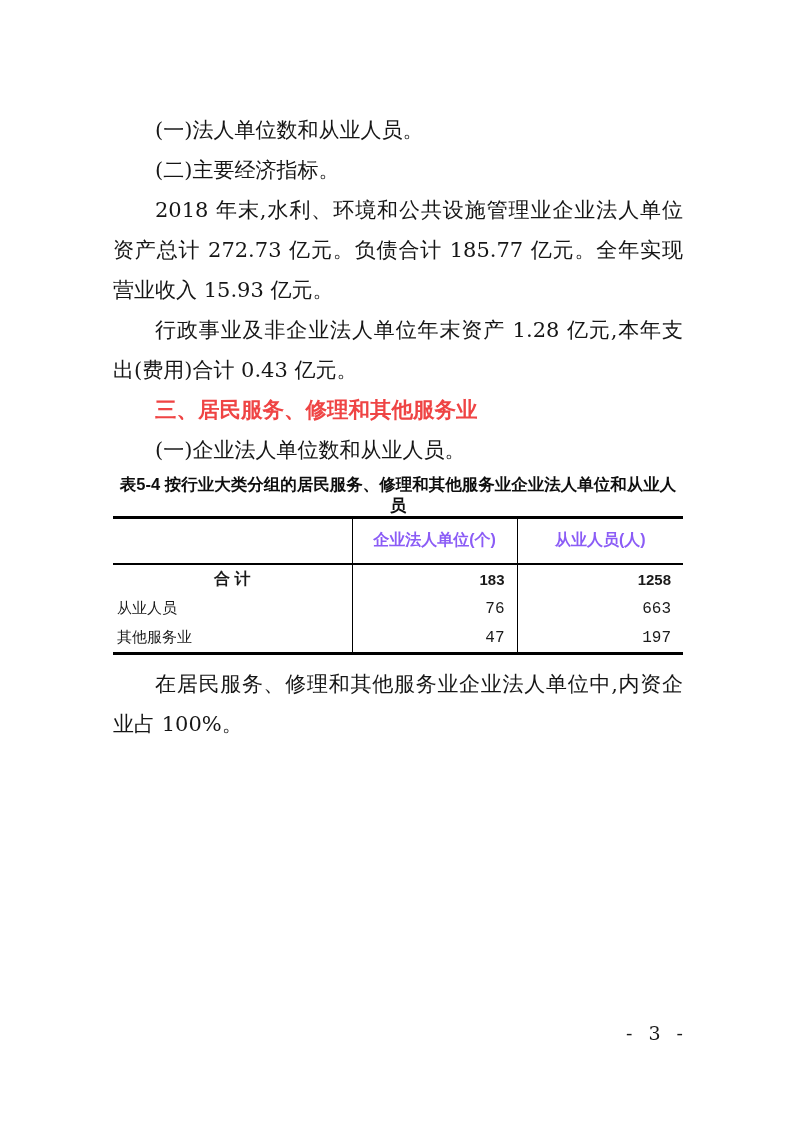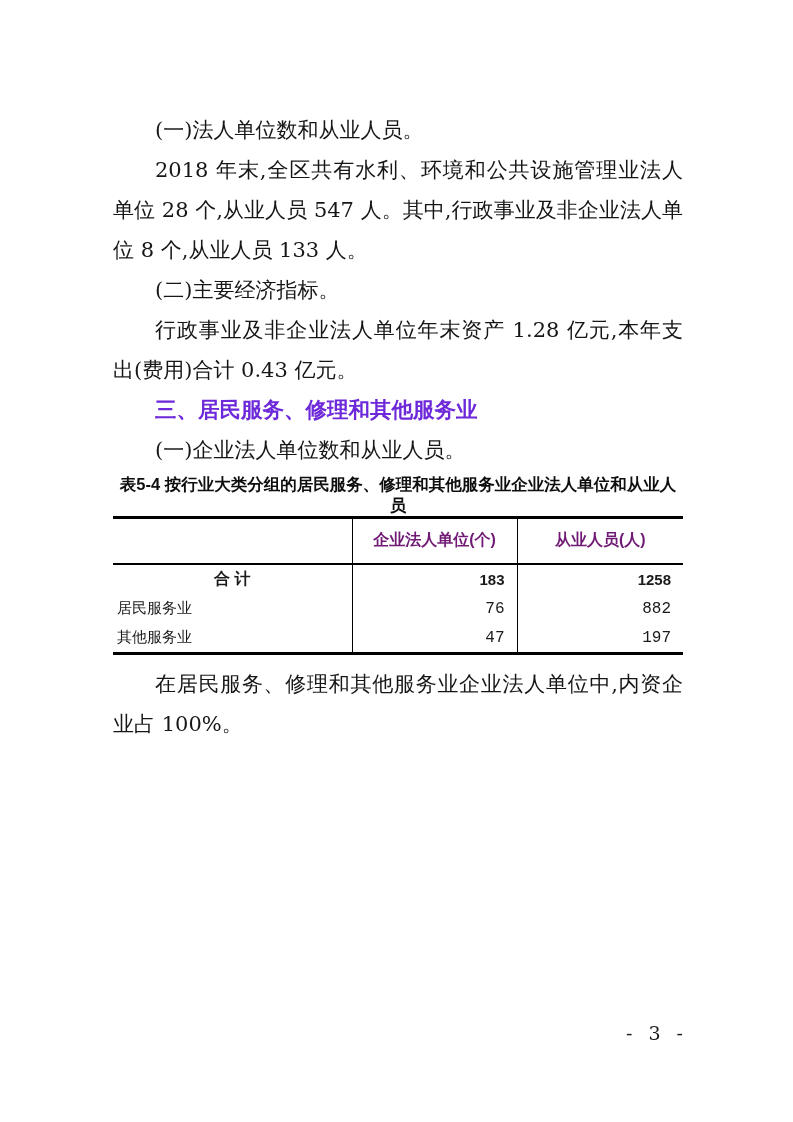--- a/index.html
+++ b/index.html
@@ -28,21 +28,21 @@
     text-justify: inter-ideograph;
     text-indent: 42px;
     color: #161616;
   }
   p.section-heading {
     font-family: "Liberation Sans", "DejaVu Sans", sans-serif;
     font-weight: bold;
     font-size: 21.5px;
     line-height: 40px;
     text-indent: 42px;
-    color: #6d28d9;
+    color: #ef4444;
   }
   .table-caption {
     font-family: "Liberation Sans", "DejaVu Sans", sans-serif;
     font-weight: bold;
     font-size: 16.5px;
     line-height: 21px;
     text-align: center;
     color: #0e0e0e;
     margin-top: 4px;
   }
@@ -58,21 +58,21 @@
   table.stat-table col.c2 { width: 165px; }
   table.stat-table col.c3 { width: 166px; }
   table.stat-table th {
     font-family: "Liberation Sans", "DejaVu Sans", sans-serif;
     font-weight: bold;
     font-size: 16px;
     height: 46px;
     border-bottom: 2px solid #000;
     text-align: center;
     vertical-align: middle;
-    color: #701a75;
+    color: #8b5cf6;
   }
   table.stat-table td {
     height: 30px;
     vertical-align: middle;
     font-size: 15px;
     color: #1a1a1a;
   }
   table.stat-table .vline { border-left: 1.5px solid #000; }
   table.stat-table td.row-label {
     text-align: left;
@@ -110,24 +110,24 @@
   }
 </style>
 </head>
 <body>
 
 <div class="page">
   <div class="content">
 
     <p class="body">(一)法人单位数和从业人员。</p>
 
-    <p class="body">2018 年末,全区共有水利、环境和公共设施管理业法人单位 28 个,从业人员 547 人。其中,行政事业及非企业法人单位 8 个,从业人员 133 人。</p>
 
     <p class="body">(二)主要经济指标。</p>
 
+    <p class="body">2018 年末,水利、环境和公共设施管理业企业法人单位资产总计 272.73 亿元。负债合计 185.77 亿元。全年实现营业收入 15.93 亿元。</p>
 
     <p class="body">行政事业及非企业法人单位年末资产 1.28 亿元,本年支出(费用)合计 0.43 亿元。</p>
 
     <p class="section-heading">三、居民服务、修理和其他服务业</p>
 
     <p class="body">(一)企业法人单位数和从业人员。</p>
 
 
     <div class="table-caption">表5-4  按行业大类分组的居民服务、修理和其他服务业企业法人单位和从业人员</div>
 
@@ -144,23 +144,23 @@
           <th class="vline">从业人员(人)</th>
         </tr>
       </thead>
       <tbody>
         <tr class="total-row">
           <td class="row-label">合  计</td>
           <td class="num vline">183</td>
           <td class="num vline">1258</td>
         </tr>
         <tr>
-          <td class="row-label">居民服务业</td>
+          <td class="row-label">从业人员</td>
           <td class="num vline">76</td>
-          <td class="num vline">882</td>
+          <td class="num vline">663</td>
         </tr>
         <tr>
           <td class="row-label">其他服务业</td>
           <td class="num vline">47</td>
           <td class="num vline">197</td>
         </tr>
       </tbody>
     </table>
 
     <p class="body after-table">在居民服务、修理和其他服务业企业法人单位中,内资企业占 100%。</p>

